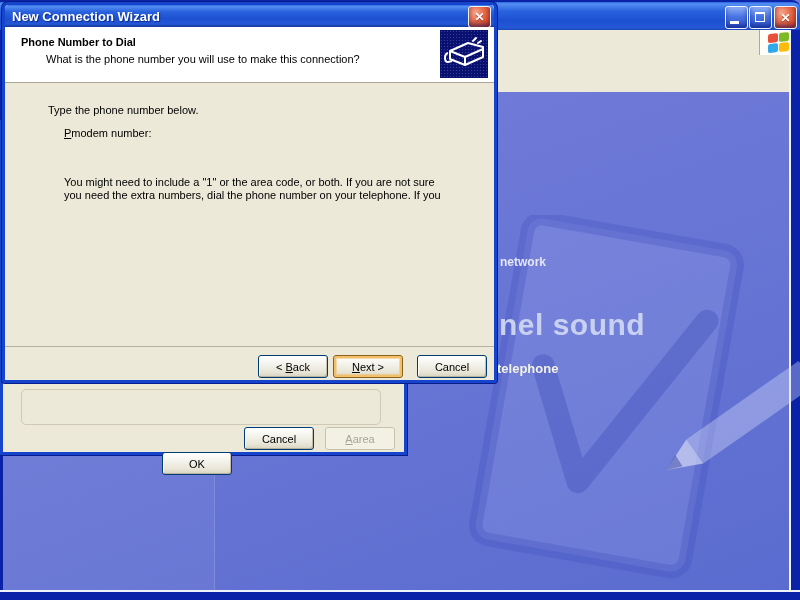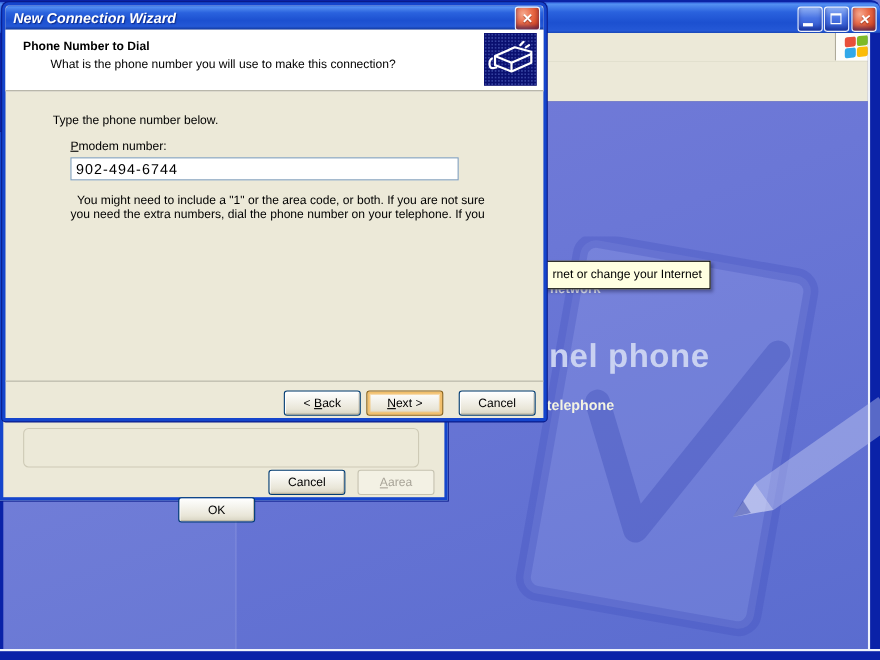--- a/index.html
+++ b/index.html
@@ -2,21 +2,21 @@
 <html><head>
 <meta charset="utf-8">
 <style>
   html,body{margin:0;padding:0;}
   body{width:800px;height:600px;overflow:hidden;position:relative;
        font-family:"Liberation Sans",sans-serif;font-size:11px;color:#000;background:#6f7ad8;}
   .abs{position:absolute;}
 
   
   .bg-window{inset:0;z-index:0;}
-  .xp-titlebar{background:linear-gradient(180deg,#2b63e0 0%,#5490f2 6%,#2a62de 30%,#1c50d0 62%,#2458d6 86%,#11379b 100%);font-style:italic;}
+  .xp-titlebar{background:linear-gradient(180deg,#2b63e0 0%,#5490f2 6%,#2a62de 30%,#1c50d0 62%,#2458d6 86%,#11379b 100%);}
   .bg-titlebar{left:0;top:0;width:800px;height:30px;border-top:2px solid #0b23a6;border-top-right-radius:8px;}
   .ctl{width:21px;height:21px;border:1px solid #eef2fc;border-radius:3px;top:4px;
        background:linear-gradient(180deg,#8fb0f4 0%,#4a74e4 45%,#2b51c6 100%);
        box-shadow:inset 0 -3px 4px rgba(10,25,120,.55);cursor:pointer;}
   .ctl.red{background:radial-gradient(circle at 32% 28%,#f5a88e 0%,#e96c49 40%,#cf3a12 85%);}
   .glyph-min{left:4px;bottom:4px;width:9px;height:3px;background:#fff;}
   .glyph-max{left:5px;top:5px;width:8px;height:7px;border:1px solid #fff;border-top:2px solid #fff;}
   .glyph-x{width:100%;height:100%;display:flex;align-items:center;justify-content:center;
            color:#fff;font-weight:bold;font-size:12px;line-height:1;text-shadow:0 1px 1px rgba(90,10,0,.6);}
   .bg-menubar{left:0;top:30px;width:800px;height:26px;background:#ece9d8;border-bottom:1px solid #c9c5b2;}
@@ -56,21 +56,21 @@
   .wiz-header{left:0;top:22px;right:0;height:55px;background:#fff;border-bottom:1px solid #a9a697;}
   .wiz-header .h-title{left:16px;top:9px;font-weight:bold;text-align:right;}
   .wiz-header .h-sub{left:41px;top:26px;}
   .wiz-icon{right:6px;top:3px;width:48px;height:48px;background:#0a1070;
             background-image:radial-gradient(rgba(95,115,205,.5) 1px,transparent 1px);background-size:3px 3px;}
   .instruction{left:43px;top:99px;}
   .phone-label{left:59px;top:122px;}
   .phone-input{left:59px;top:138px;width:353px;height:21px;box-sizing:border-box;border:1px solid #7f9db9;
                background:#fff;font-family:"Liberation Sans",sans-serif;font-size:13px;letter-spacing:1px;
                padding:2px 4px;color:#000;}
-  .help-text{left:59px;top:171px;line-height:13px;text-align:right;}
+  .help-text{left:59px;top:171px;line-height:13px;}
   .wiz-footer-line{left:0;right:0;top:341px;border-top:1px solid #b5b2a5;}
 
   .btn{width:70px;height:23px;box-sizing:border-box;display:inline-flex;align-items:center;justify-content:center;
        white-space:pre;font-family:"Liberation Sans",sans-serif;font-size:11px;color:#000;cursor:pointer;
        background:linear-gradient(180deg,#ffffff 0%,#f4f3ec 38%,#e9e6d8 75%,#d7d3c1 100%);
        border:1px solid #003c74;border-radius:3px;
        box-shadow:inset 1px 1px 0 #fff,inset -1px -1px 0 rgba(150,142,118,.5);}
   .btn.gold{border-color:#8a6217;box-shadow:inset 0 0 0 2px #f2c06c,inset 0 0 0 3px rgba(242,192,108,.55);}
   .btn.disabled{background:#f3f1e4;border-color:#c5c2b0;color:#a8a498;box-shadow:none;cursor:default;}
   .u{text-decoration:underline;}
@@ -110,22 +110,21 @@
     <g transform="rotate(10 200 220)">
       <rect x="75" y="20" width="235" height="360" rx="16" fill="rgba(170,180,238,0.20)" stroke="rgba(60,75,185,0.28)" stroke-width="15"></rect>
       <path d="M118 180 L178 300 L288 100" fill="none" stroke="rgba(55,70,180,0.33)" stroke-width="25" stroke-linecap="round" stroke-linejoin="round"></path>
       <path d="M288 233 L395 126 L418 149 L311 256 Z" fill="rgba(215,222,250,0.38)"></path>
       <path d="M288 233 L311 256 L272 270 Z" fill="rgba(238,241,253,0.55)"></path>
       <path d="M279 252 L272 270 L289 263 Z" fill="rgba(40,55,160,0.45)"></path>
     </g>
   </svg>
 
   <div class="abs net-text">network</div>
-  <div class="abs tooltip">rnet or change your Internet</div>
-  <div class="abs big-heading">nel phone</div>
+  <div class="abs big-heading">nel sound</div>
   <div class="abs connections-text">telephone</div>
 
   <div class="abs edge-left"></div>
   <div class="abs edge-right"></div>
   <div class="abs edge-bottom"></div>
 </div>
 
 <div class="abs dlg props-dialog">
   <div class="abs group-box"></div>
   <button class="abs btn" style="left:159px;top:304px;margin-top:25px;">
@@ -163,21 +162,20 @@
             <path d="M38 13 L41 11"></path>
         </g>
       </svg>
     </div>
   </div>
 
   <div class="abs instruction">Type the phone number below.</div>
 
   <label class="abs phone-label"><span class="u">P</span><span>modem number:</span></label>
 
-  <input class="abs phone-input" type="text" value="902-494-6744" style="">
 
   <div class="abs help-text">
     <div>You might need to include a "1" or the area code, or both. If you are not sure</div>
     <div>you need the extra numbers, dial the phone number on your telephone. If you</div>
   </div>
 
   <div class="abs wiz-footer-line"></div>
 
   <button class="abs btn" style="left:253px;top:350px;">
     <span>&lt; </span><span class="u">B</span><span>ack</span>

